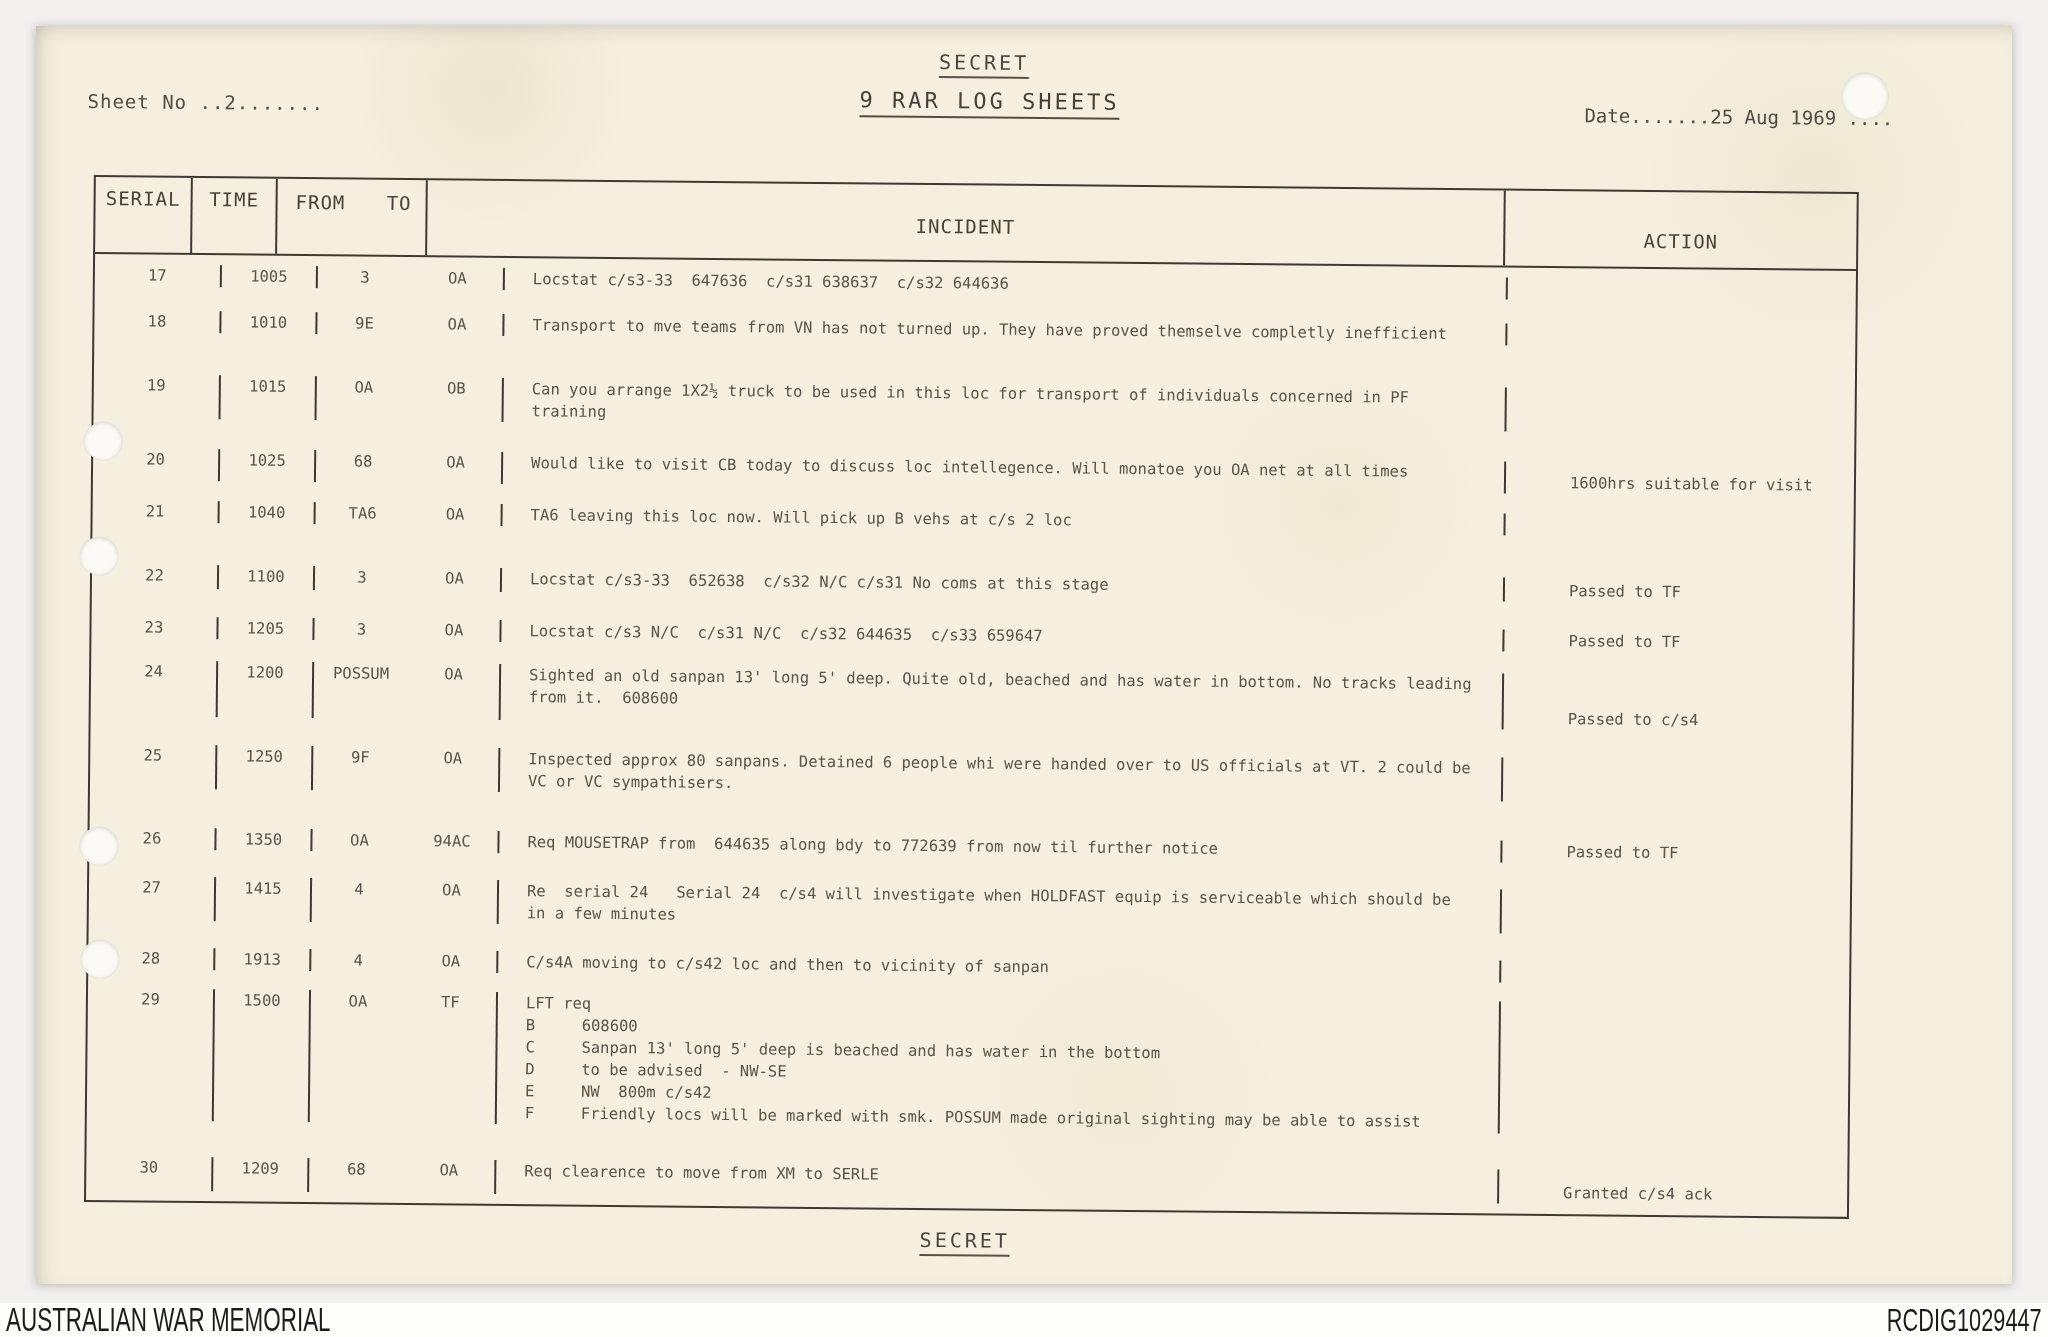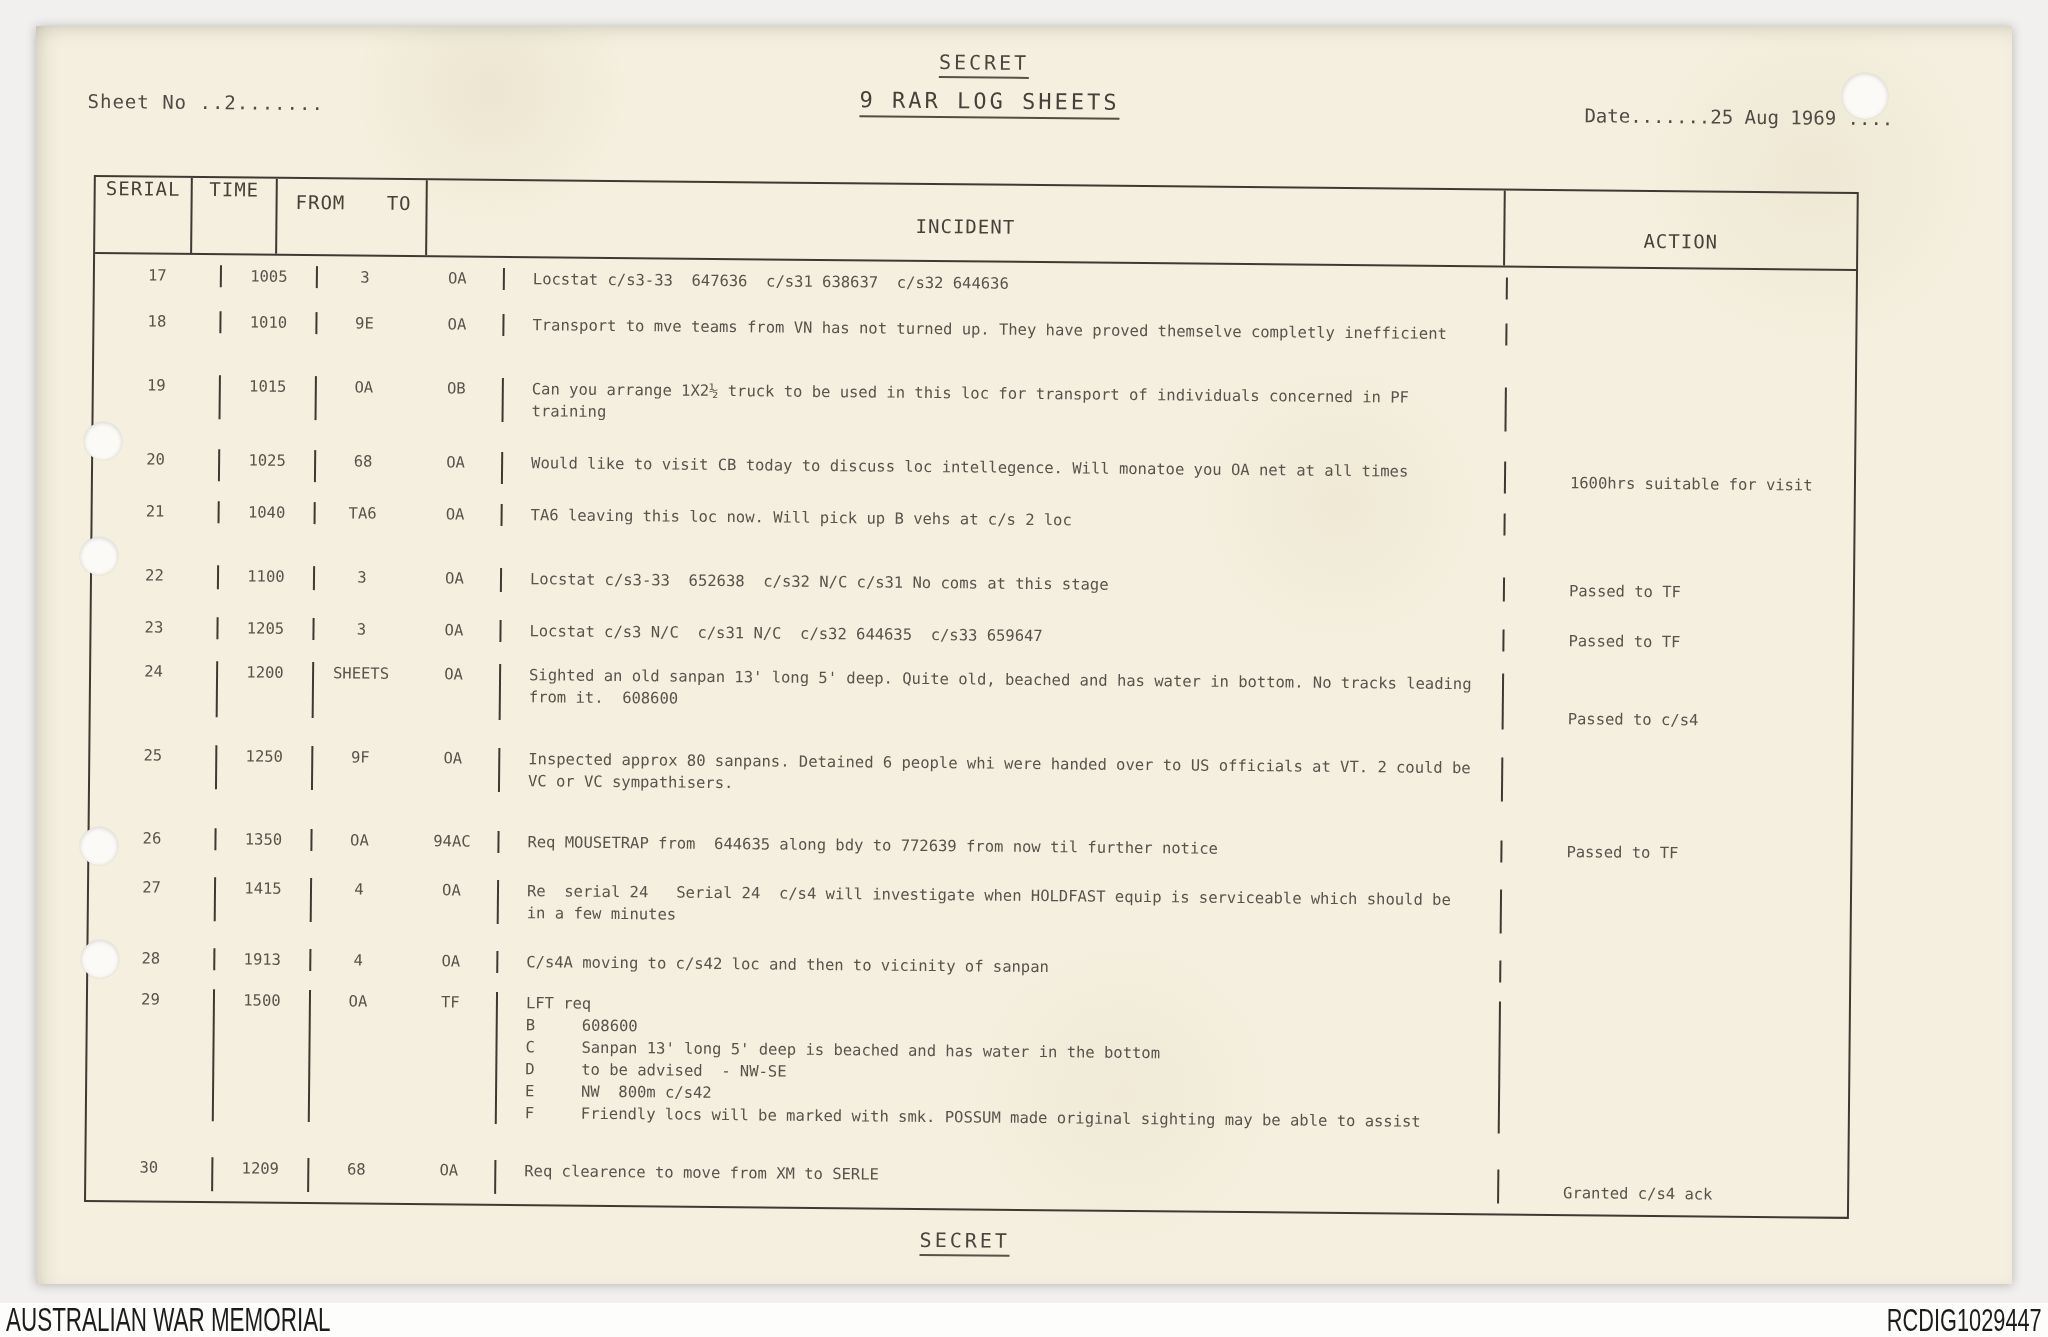--- a/index.html
+++ b/index.html
@@ -35,21 +35,21 @@
   .date-line{position:absolute;left:1549px;top:64px;font-size:19px;color:#4f4a43;}
   .secret-bottom{position:absolute;left:895px;top:1194px;font-size:20px;letter-spacing:3px;
                  color:#4a453d;border-bottom:2px solid #575249;padding-bottom:2px;}
   
   .log-table{position:absolute;left:59px;top:149px;width:1765px;
              border:2px solid #3e3a33;box-sizing:border-box;}
   .thead{display:grid;grid-template-columns:97px 85px 150px 1078px 351px;
          height:77px;border-bottom:2px solid #3e3a33;box-sizing:border-box;
          font-size:19px;letter-spacing:1px;color:#474239;}
   .th{box-sizing:border-box;white-space:pre;}
-  .th-serial,.th-time{border-right:2px solid #3e3a33;text-align:center;}
+  .th-serial,.th-time{border-right:2px solid #3e3a33;text-align:center;padding-top:10px;}
   .th-fromto{border-right:2px solid #3e3a33;display:flex;justify-content:space-between;
              padding:12px 14px 0 18px;}
   .th-incident{border-right:2px solid #3e3a33;text-align:center;padding-top:30px;}
   .th-action{text-align:center;padding-top:38px;}
   .tbody{padding-bottom:10px;}
   .log-row{display:grid;grid-template-columns:127px 96px 94px 93px 1003px 350px;
            line-height:22px;font-size:15.5px;color:#58534b;}
   .cell{box-sizing:border-box;white-space:pre;overflow:visible;}
   .cell.serial{text-align:center;border-right:2px solid #3e3a33;}
   .cell.time{text-align:center;border-right:2px solid #3e3a33;}
@@ -156,21 +156,21 @@
               <div class="cell serial">23</div>
               <div class="cell time">1205</div>
               <div class="cell from">3</div>
               <div class="cell to">OA</div>
               <div class="cell incident"><div class="incident-line">Locstat c/s3 N/C  c/s31 N/C  c/s32 644635  c/s33 659647</div></div>
               <div class="cell action"><div class="action-text">Passed to TF</div></div>
             </div>
             <div class="log-row">
               <div class="cell serial">24</div>
               <div class="cell time">1200</div>
-              <div class="cell from">SHEETS</div>
+              <div class="cell from">POSSUM</div>
               <div class="cell to">OA</div>
               <div class="cell incident"><div class="incident-line">Sighted an old sanpan 13' long 5' deep. Quite old, beached and has water in bottom. No tracks leading</div><div class="incident-line">from it.  608600</div></div>
               <div class="cell action"><div class="action-text">Passed to c/s4</div></div>
             </div>
             <div class="log-row">
               <div class="cell serial">25</div>
               <div class="cell time">1250</div>
               <div class="cell from">9F</div>
               <div class="cell to">OA</div>
               <div class="cell incident"><div class="incident-line">Inspected approx 80 sanpans. Detained 6 people whi were handed over to US officials at VT. 2 could be</div><div class="incident-line">VC or VC sympathisers.</div></div>

